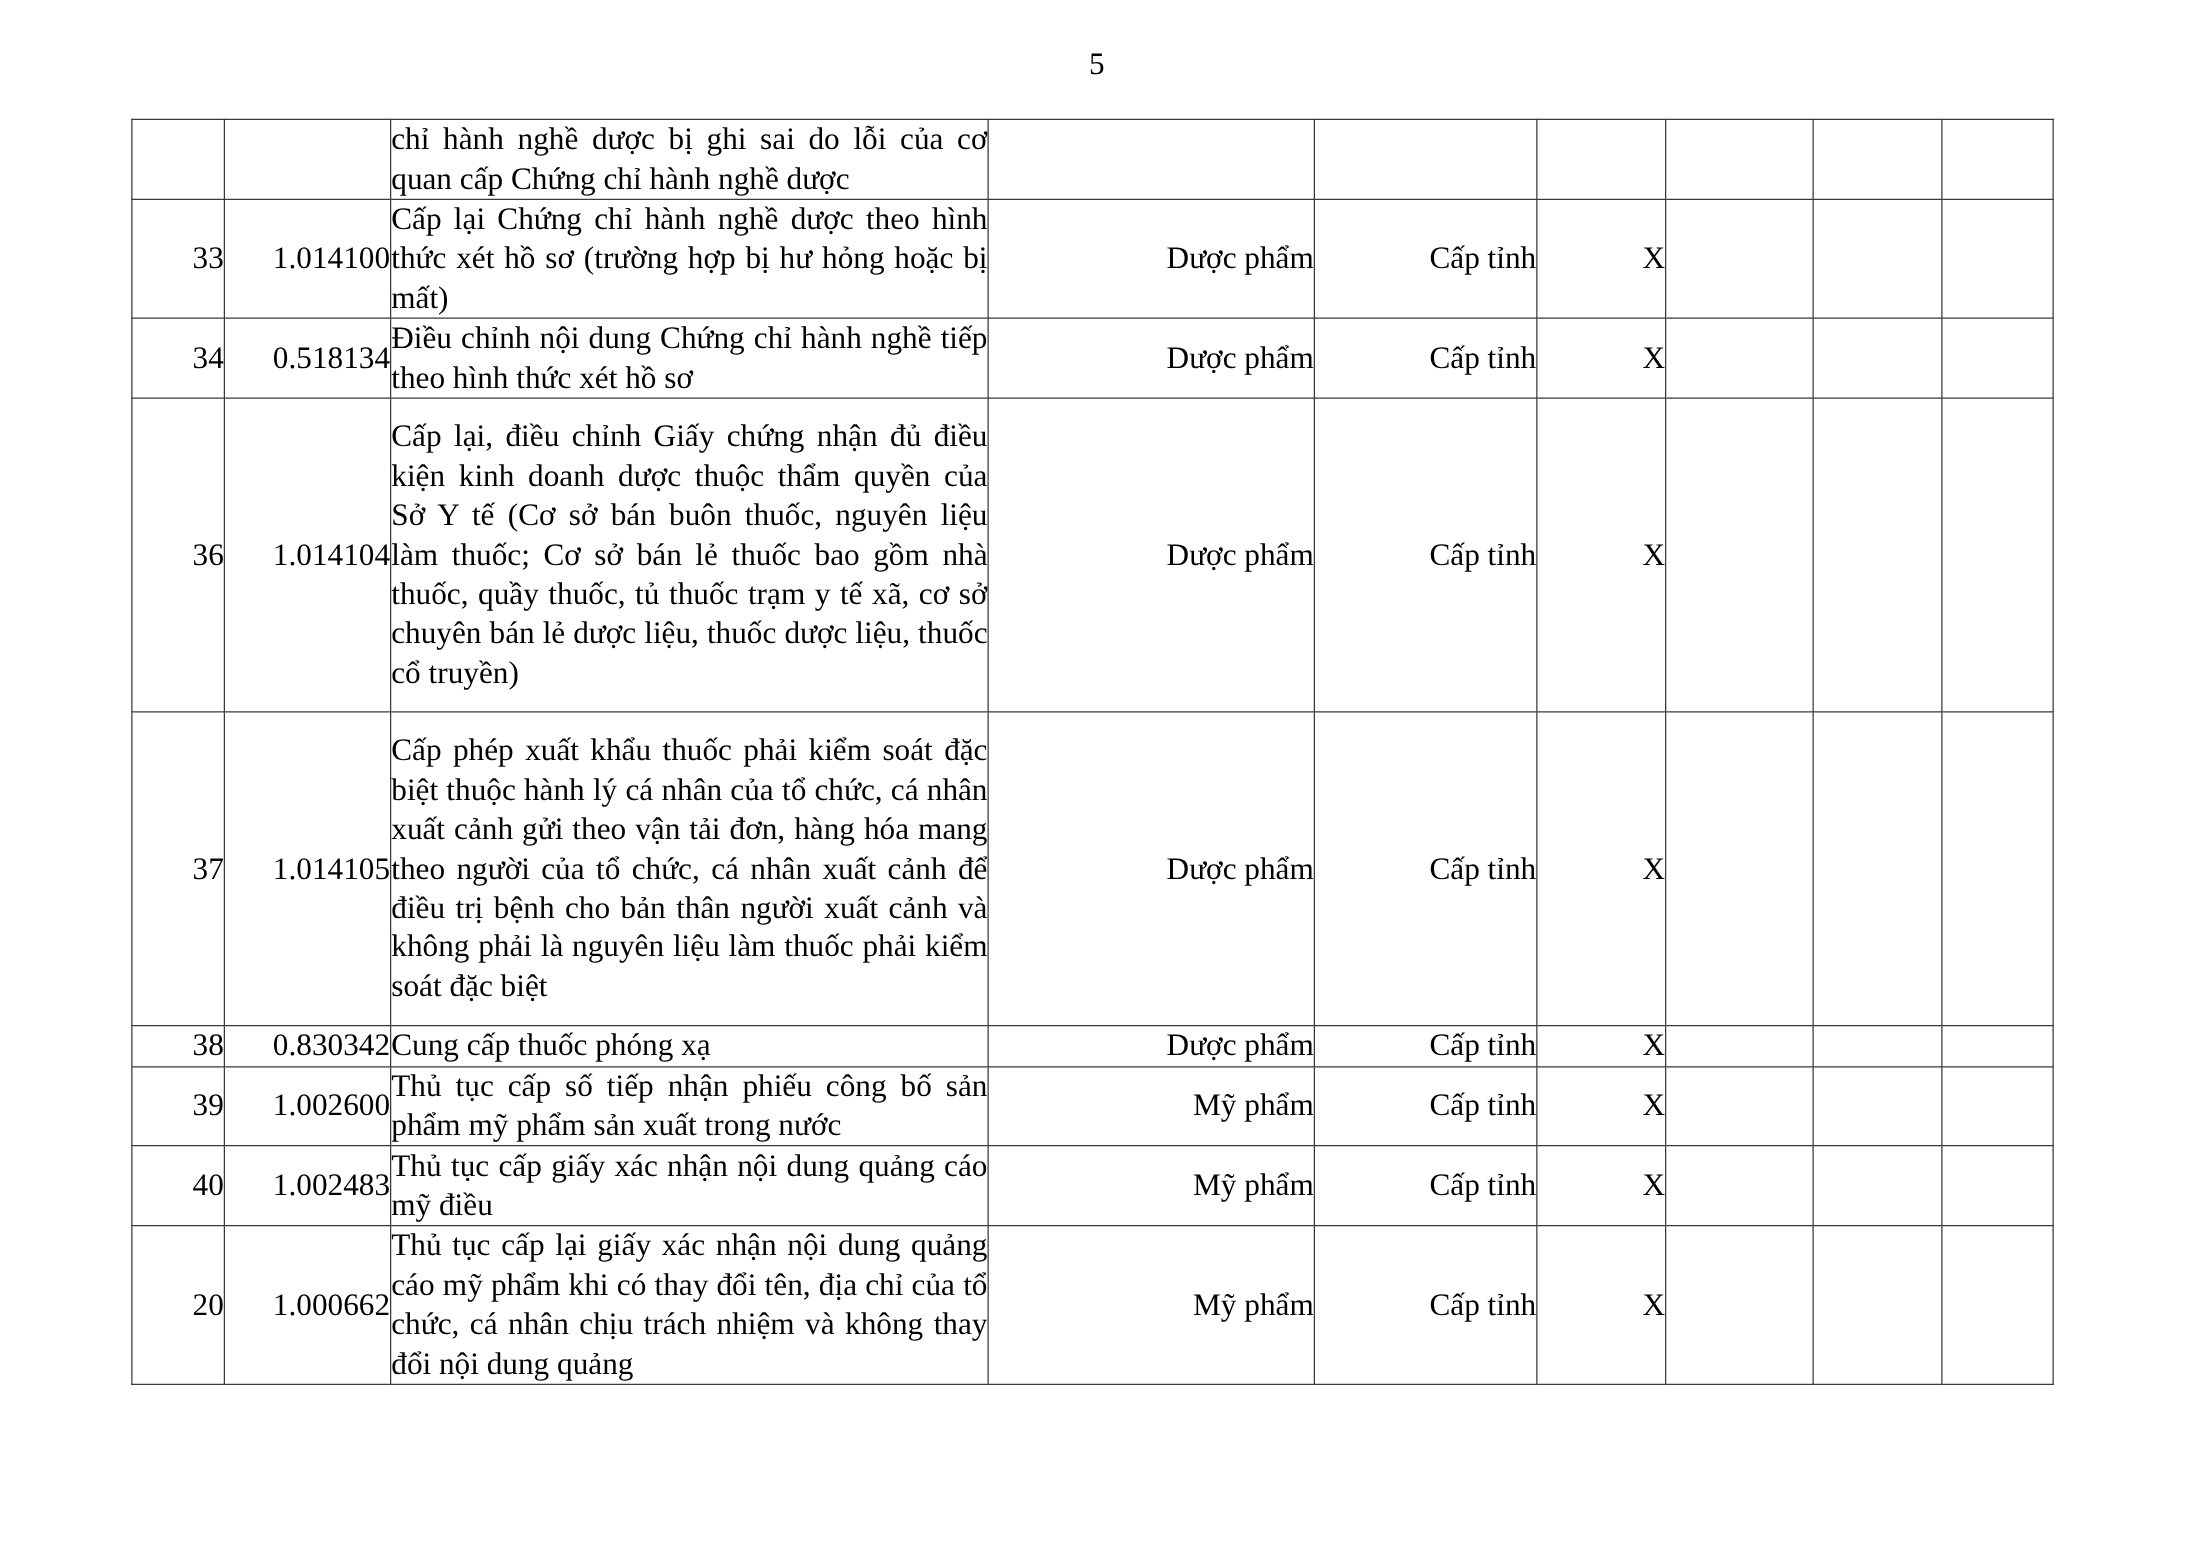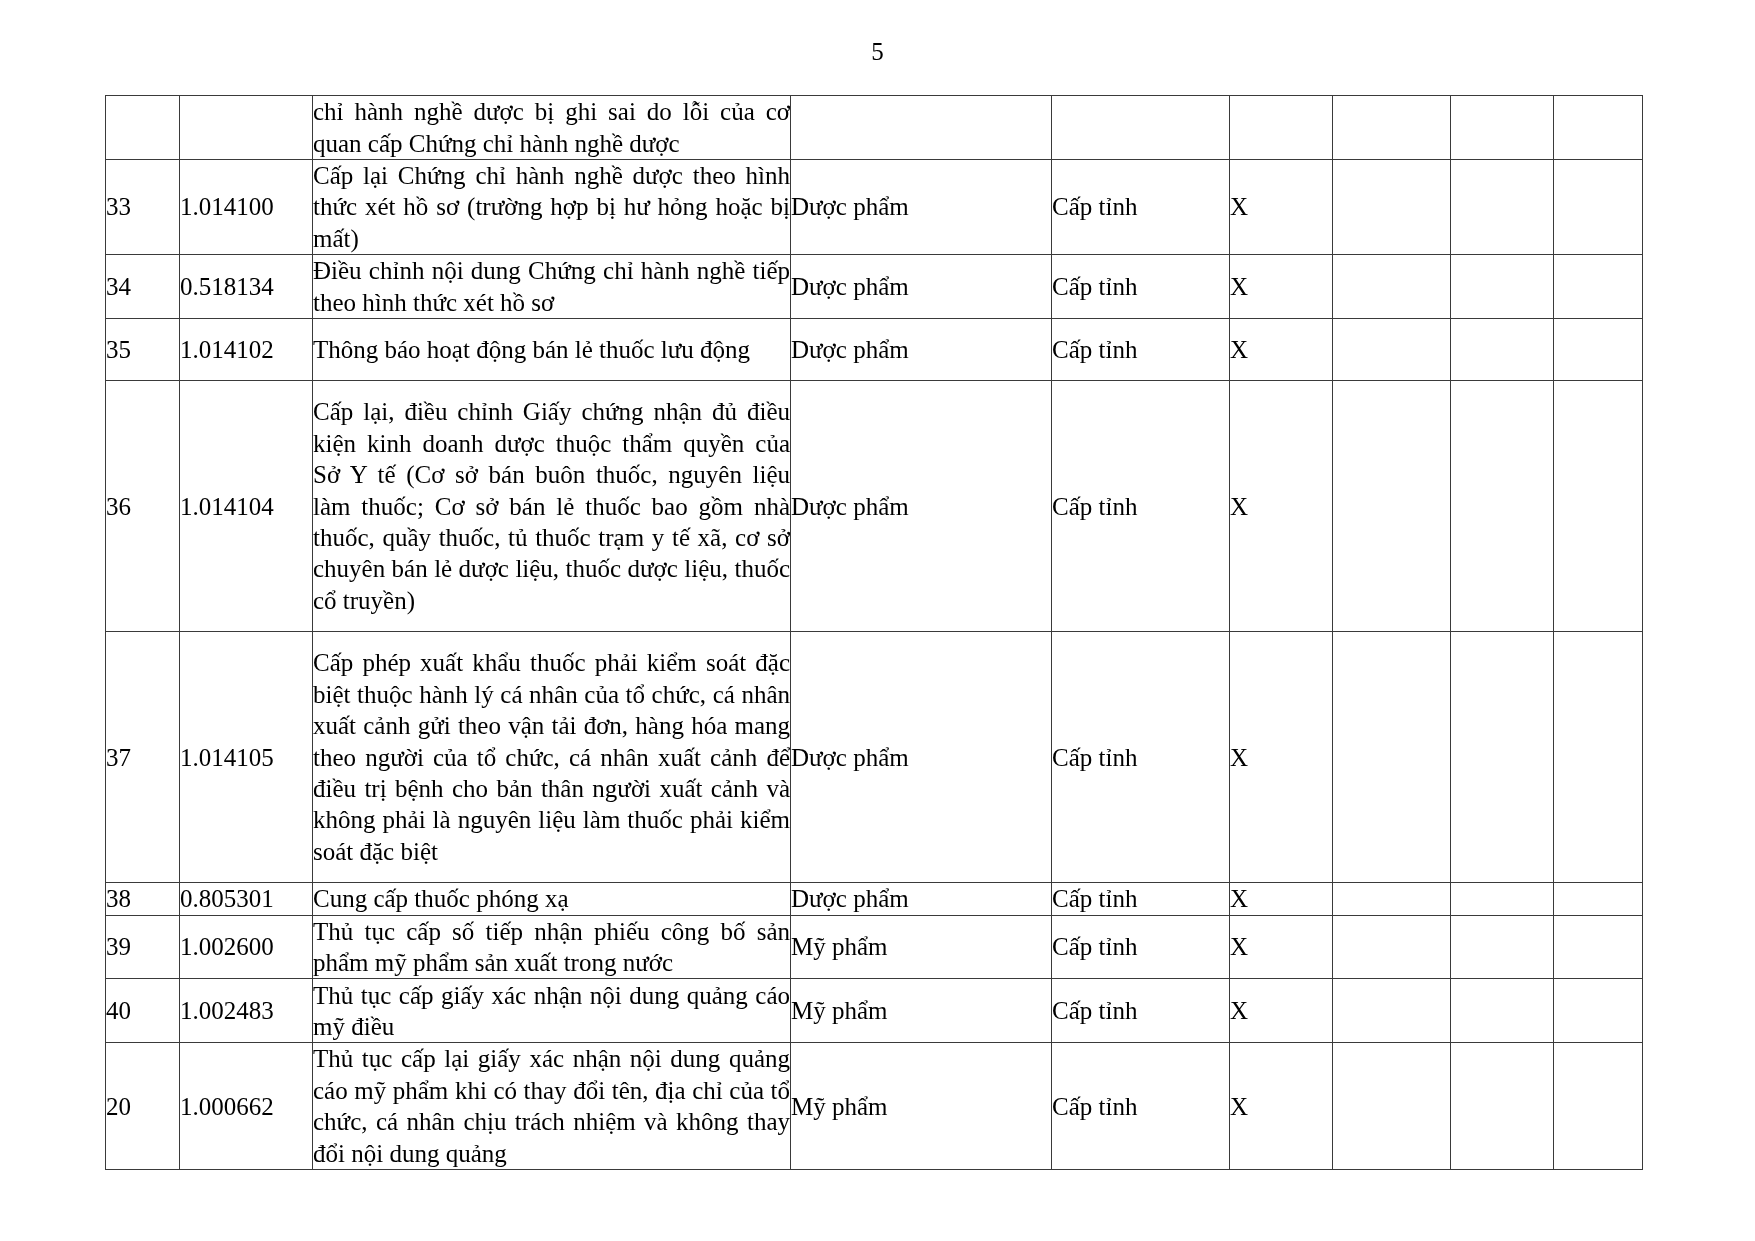--- a/index.html
+++ b/index.html
@@ -4,21 +4,21 @@
   <style>
     html, body { margin: 0; padding: 0; background: #ffffff; }
     body { width: 1755px; height: 1241px; position: relative; overflow: hidden;
            font-family: "Liberation Serif", "DejaVu Serif", serif; color: #000; }
     .page-number { position: absolute; left: 0; width: 1755px; top: 36px;
                    text-align: center; font-size: 25px; line-height: 32px; }
     table.proc { position: absolute; left: 105px; top: 95px; border-collapse: collapse;
                  table-layout: fixed; width: 1537px; }
     table.proc td { border: 1.5px solid #3a3a3a; padding: 0; font-size: 25px;
                     line-height: 31.4px; vertical-align: middle; overflow: hidden; }
-    td.c-stt, td.c-code, td.c-field, td.c-level, td.c-mark { text-align: left; }
+    td.c-stt, td.c-code, td.c-field, td.c-level, td.c-mark { text-align: right; }
     td.c-name { text-align: justify; text-align-last: left; padding: 0 12px 0 11px;
                 vertical-align: top; }
     td.c-name span { display: block; }
   </style>
 </head>
 <body>
 
 <div class="page-number">5</div>
 
 <table class="proc">
@@ -66,33 +66,20 @@
     <td class="c-name">
           <span>Điều chỉnh nội dung Chứng chỉ hành nghề tiếp theo hình thức xét hồ sơ</span>
         </td>
     <td class="c-field">Dược phẩm</td>
     <td class="c-level">Cấp tỉnh</td>
     <td class="c-mark">X</td>
     <td class="c-empty"></td>
     <td class="c-empty"></td>
     <td class="c-empty"></td>
   </tr>
-      <tr style="height: 62px;">
-    <td class="c-stt">35</td>
-    <td class="c-code">1.014102</td>
-    <td class="c-name">
-          <span>Thông báo hoạt động bán lẻ thuốc lưu động</span>
-        </td>
-    <td class="c-field">Dược phẩm</td>
-    <td class="c-level">Cấp tỉnh</td>
-    <td class="c-mark">X</td>
-    <td class="c-empty"></td>
-    <td class="c-empty"></td>
-    <td class="c-empty"></td>
-  </tr>
       <tr style="height: 251px;">
     <td class="c-stt">36</td>
     <td class="c-code">1.014104</td>
     <td class="c-name">
           <span>Cấp lại, điều chỉnh Giấy chứng nhận đủ điều kiện kinh doanh dược thuộc thẩm quyền của Sở Y tế (Cơ sở bán buôn thuốc, nguyên liệu làm thuốc; Cơ sở bán lẻ thuốc bao gồm nhà thuốc, quầy thuốc, tủ thuốc trạm y tế xã, cơ sở chuyên bán lẻ dược liệu, thuốc dược liệu, thuốc cổ truyền)</span>
         </td>
     <td class="c-field">Dược phẩm</td>
     <td class="c-level">Cấp tỉnh</td>
     <td class="c-mark">X</td>
     <td class="c-empty"></td>
@@ -107,21 +94,21 @@
         </td>
     <td class="c-field">Dược phẩm</td>
     <td class="c-level">Cấp tỉnh</td>
     <td class="c-mark">X</td>
     <td class="c-empty"></td>
     <td class="c-empty"></td>
     <td class="c-empty"></td>
   </tr>
       <tr style="height: 32px;">
     <td class="c-stt">38</td>
-    <td class="c-code">0.805301</td>
+    <td class="c-code">0.830342</td>
     <td class="c-name">
           <span>Cung cấp thuốc phóng xạ</span>
         </td>
     <td class="c-field">Dược phẩm</td>
     <td class="c-level">Cấp tỉnh</td>
     <td class="c-mark">X</td>
     <td class="c-empty"></td>
     <td class="c-empty"></td>
     <td class="c-empty"></td>
   </tr>

